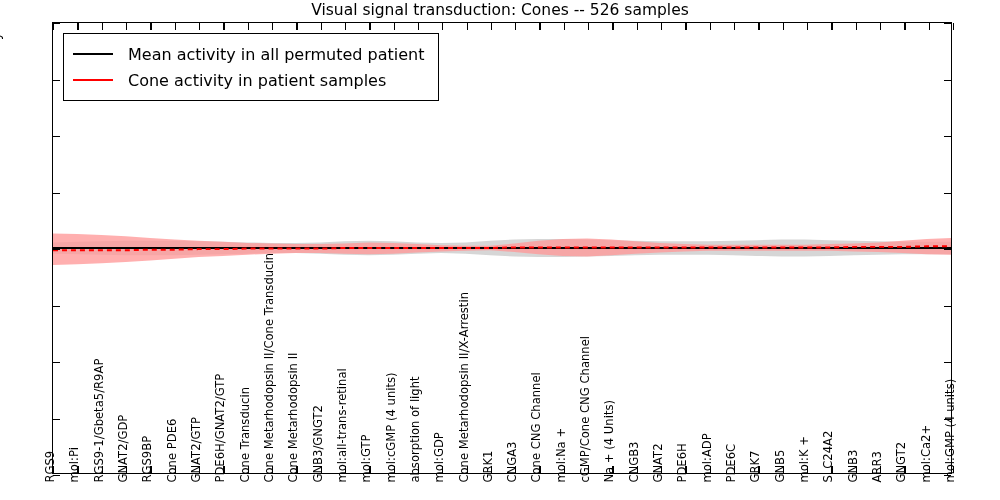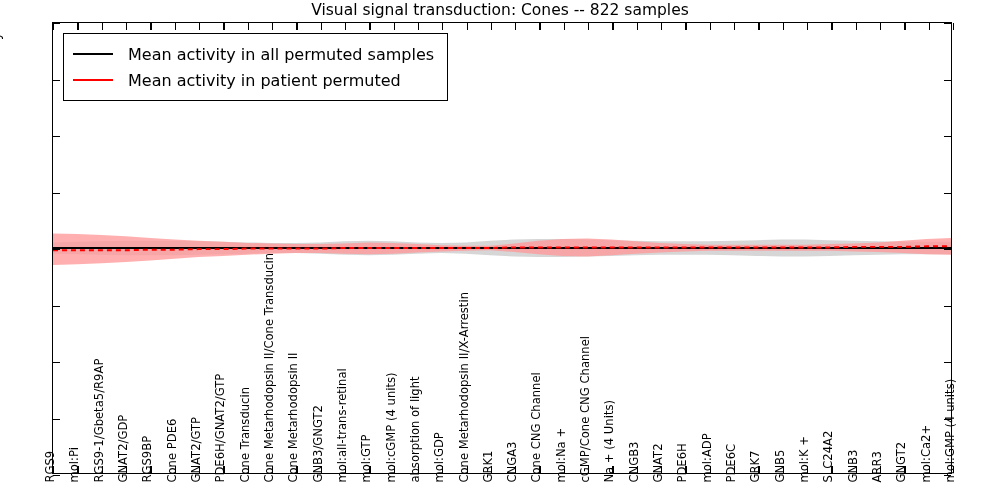--- a/index.html
+++ b/index.html
@@ -48,21 +48,21 @@
   }
   .legend-row{display:flex;align-items:center;height:26px;}
   .legend-swatch{width:40px;height:0;border-top-width:2.1px;border-top-style:solid;margin-right:15px;}
   .legend-text{font-size:16px;color:#000;white-space:nowrap;}
 </style>
 </head>
 <body>
 
 <div id="figure">
 
-  <div id="chart-title">Visual signal transduction: Cones -- 822 samples</div>
+  <div id="chart-title">Visual signal transduction: Cones -- 526 samples</div>
 
   <div id="y-axis-label">Inferred Activity</div>
 
 
   <div id="plot-area">
     <svg id="plot-svg" viewBox="0 0 900 452" preserveAspectRatio="none">
         <path d="M0,220.35000000000002 L24.324324324324323,219.78499999999997 L48.648648648648646,219.22 L72.97297297297297,218.655 L97.29729729729729,218.655 L121.62162162162161,218.655 L145.94594594594594,219.22 L170.27027027027026,219.78499999999997 L194.59459459459458,220.35000000000002 L218.9189189189189,220.91500000000002 L243.24324324324323,220.91500000000002 L267.56756756756755,220.35000000000002 L291.8918918918919,219.22 L316.2162162162162,218.655 L340.5405405405405,219.22 L364.86486486486484,220.35000000000002 L389.18918918918916,220.91500000000002 L413.5135135135135,220.35000000000002 L437.8378378378378,218.655 L462.16216216216213,217.52499999999998 L486.48648648648646,216.95999999999998 L510.8108108108108,216.95999999999998 L535.1351351351351,217.52499999999998 L559.4594594594594,218.09000000000003 L583.7837837837837,218.655 L608.1081081081081,219.22 L632.4324324324324,219.22 L656.7567567567567,219.22 L681.081081081081,218.655 L705.4054054054054,218.09000000000003 L729.7297297297297,217.52499999999998 L754.054054054054,217.52499999999998 L778.3783783783783,218.09000000000003 L802.7027027027027,218.655 L827.027027027027,219.22 L851.3513513513512,219.78499999999997 L875.6756756756756,219.78499999999997 L900,219.78499999999997 L900,232.215 L875.6756756756756,232.215 L851.3513513513512,232.215 L827.027027027027,232.78 L802.7027027027027,233.345 L778.3783783783783,233.91 L754.054054054054,234.475 L729.7297297297297,234.475 L705.4054054054054,233.91 L681.081081081081,233.345 L656.7567567567567,232.78 L632.4324324324324,232.78 L608.1081081081081,232.78 L583.7837837837837,233.345 L559.4594594594594,233.91 L535.1351351351351,234.475 L510.8108108108108,235.04000000000002 L486.48648648648646,235.04000000000002 L462.16216216216213,234.475 L437.8378378378378,233.345 L413.5135135135135,231.65 L389.18918918918916,231.08499999999998 L364.86486486486484,231.65 L340.5405405405405,232.78 L316.2162162162162,233.345 L291.8918918918919,232.78 L267.56756756756755,231.65 L243.24324324324323,231.08499999999998 L218.9189189189189,231.08499999999998 L194.59459459459458,231.65 L170.27027027027026,232.215 L145.94594594594594,232.78 L121.62162162162161,233.345 L97.29729729729729,233.345 L72.97297297297297,233.345 L48.648648648648646,232.78 L24.324324324324323,232.215 L0,231.65 Z" fill="#b0b0b0" fill-opacity="0.52" stroke="none"></path>
         <path d="M0,211.31 L24.324324324324323,211.875 L48.648648648648646,213.00499999999997 L72.97297297297297,214.135 L97.29729729729729,215.83 L121.62162162162161,217.52499999999998 L145.94594594594594,218.655 L170.27027027027026,219.78499999999997 L194.59459459459458,220.91500000000002 L218.9189189189189,221.48 L243.24324324324323,222.045 L267.56756756756755,222.045 L291.8918918918919,221.48 L316.2162162162162,220.35000000000002 L340.5405405405405,220.91500000000002 L364.86486486486484,222.045 L389.18918918918916,223.175 L413.5135135135135,223.74 L437.8378378378378,223.74 L462.16216216216213,221.48 L486.48648648648646,218.655 L510.8108108108108,216.95999999999998 L535.1351351351351,216.395 L559.4594594594594,217.52499999999998 L583.7837837837837,219.22 L608.1081081081081,220.91500000000002 L632.4324324324324,222.045 L656.7567567567567,222.61 L681.081081081081,222.61 L705.4054054054054,222.61 L729.7297297297297,222.61 L754.054054054054,222.61 L778.3783783783783,222.045 L802.7027027027027,221.48 L827.027027027027,220.35000000000002 L851.3513513513512,218.655 L875.6756756756756,216.95999999999998 L900,215.83 L900,232.78 L875.6756756756756,232.215 L851.3513513513512,231.08499999999998 L827.027027027027,229.95499999999998 L802.7027027027027,229.39000000000001 L778.3783783783783,228.825 L754.054054054054,228.825 L729.7297297297297,228.825 L705.4054054054054,228.825 L681.081081081081,228.825 L656.7567567567567,228.825 L632.4324324324324,229.39000000000001 L608.1081081081081,230.52 L583.7837837837837,231.65 L559.4594594594594,233.345 L535.1351351351351,234.475 L510.8108108108108,233.91 L486.48648648648646,232.215 L462.16216216216213,229.95499999999998 L437.8378378378378,228.26 L413.5135135135135,228.825 L389.18918918918916,229.39000000000001 L364.86486486486484,230.52 L340.5405405405405,231.65 L316.2162162162162,232.215 L291.8918918918919,231.65 L267.56756756756755,231.08499999999998 L243.24324324324323,231.08499999999998 L218.9189189189189,231.65 L194.59459459459458,232.78 L170.27027027027026,233.91 L145.94594594594594,235.04000000000002 L121.62162162162161,236.73499999999999 L97.29729729729729,238.43 L72.97297297297297,240.125 L48.648648648648646,241.255 L24.324324324324323,242.385 L0,242.95 Z" fill="#ff9999" fill-opacity="0.78" stroke="none"></path>
         <path d="M0,226 L24.324324324324323,226 L48.648648648648646,226 L72.97297297297297,226 L97.29729729729729,226 L121.62162162162161,226 L145.94594594594594,226 L170.27027027027026,226 L194.59459459459458,226 L218.9189189189189,226 L243.24324324324323,226 L267.56756756756755,226 L291.8918918918919,226 L316.2162162162162,226 L340.5405405405405,226 L364.86486486486484,226 L389.18918918918916,226 L413.5135135135135,226 L437.8378378378378,226 L462.16216216216213,226 L486.48648648648646,226 L510.8108108108108,226 L535.1351351351351,226 L559.4594594594594,226 L583.7837837837837,226 L608.1081081081081,226 L632.4324324324324,226 L656.7567567567567,226 L681.081081081081,226 L705.4054054054054,226 L729.7297297297297,226 L754.054054054054,226 L778.3783783783783,226 L802.7027027027027,226 L827.027027027027,226 L851.3513513513512,226 L875.6756756756756,226 L900,226" fill="none" stroke="#000000" stroke-width="1.9"></path>
         <path d="M0,228.26 L24.324324324324323,228.26 L48.648648648648646,228.26 L72.97297297297297,228.26 L97.29729729729729,227.695 L121.62162162162161,227.695 L145.94594594594594,227.13 L170.27027027027026,227.13 L194.59459459459458,226.565 L218.9189189189189,226.565 L243.24324324324323,226.565 L267.56756756756755,226.565 L291.8918918918919,226 L316.2162162162162,226 L340.5405405405405,226 L364.86486486486484,226 L389.18918918918916,226 L413.5135135135135,226 L437.8378378378378,226 L462.16216216216213,225.435 L486.48648648648646,225.435 L510.8108108108108,225.435 L535.1351351351351,225.435 L559.4594594594594,225.435 L583.7837837837837,225.435 L608.1081081081081,225.435 L632.4324324324324,225.435 L656.7567567567567,225.435 L681.081081081081,225.435 L705.4054054054054,225.435 L729.7297297297297,225.435 L754.054054054054,225.435 L778.3783783783783,225.435 L802.7027027027027,224.87000000000003 L827.027027027027,224.87000000000003 L851.3513513513512,224.87000000000003 L875.6756756756756,224.30499999999998 L900,224.30499999999998" fill="none" stroke="#ff0000" stroke-width="2.0" stroke-dasharray="5,4"></path>
@@ -203,21 +203,21 @@
         <div class="xtick-label" style="left: 806.703px; top: 448px;">GNB3</div>
         <div class="xtick-label" style="left: 831.027px; top: 448px;">ARR3</div>
         <div class="xtick-label" style="left: 855.351px; top: 448px;">GNGT2</div>
         <div class="xtick-label" style="left: 879.676px; top: 448px;">mol:Ca2+</div>
         <div class="xtick-label" style="left: 904px; top: 448px;">mol:GMP (4 units)</div>
       </div>
 
     <div id="legend">
       <div class="legend-row">
         <span class="legend-swatch" style="border-top-color: rgb(0, 0, 0);"></span>
-        <span class="legend-text">Mean activity in all permuted samples</span>
+        <span class="legend-text">Mean activity in all permuted patient</span>
       </div>
       <div class="legend-row">
         <span class="legend-swatch" style="border-top-color: rgb(255, 0, 0);"></span>
-        <span class="legend-text">Mean activity in patient permuted</span>
+        <span class="legend-text">Cone activity in patient samples</span>
       </div>
     </div>
   </div>
 </div>
 
 </body></html>

